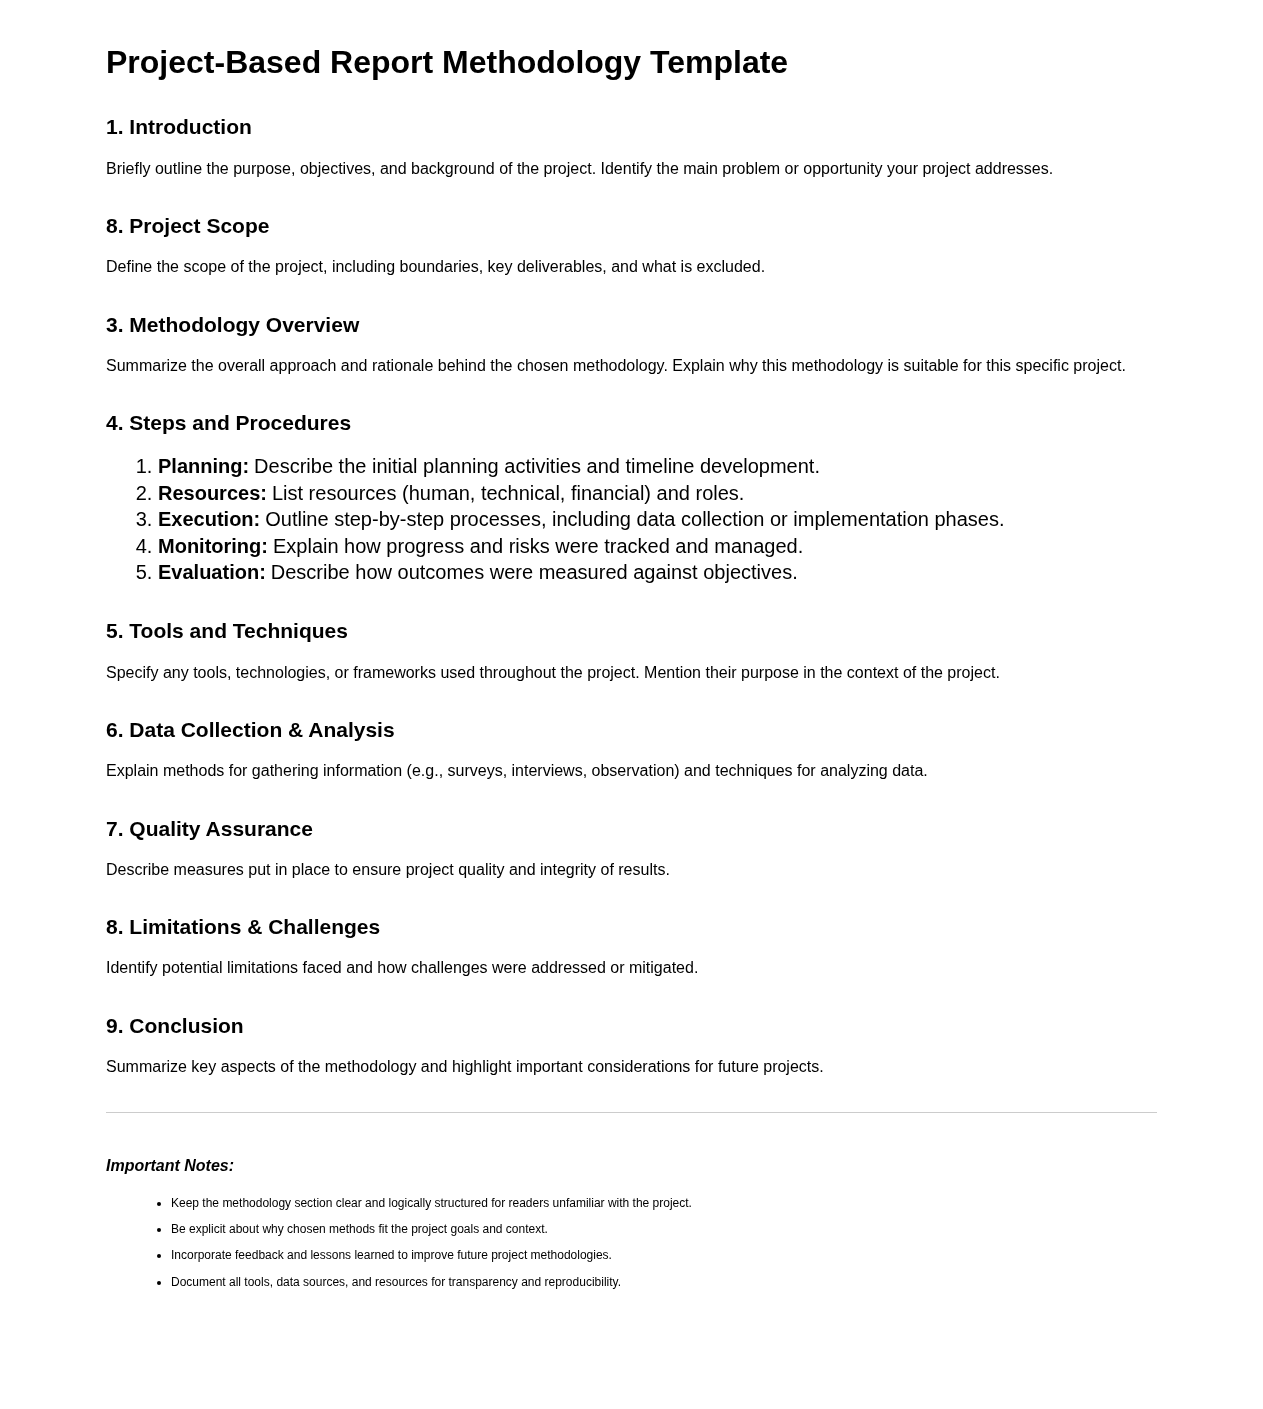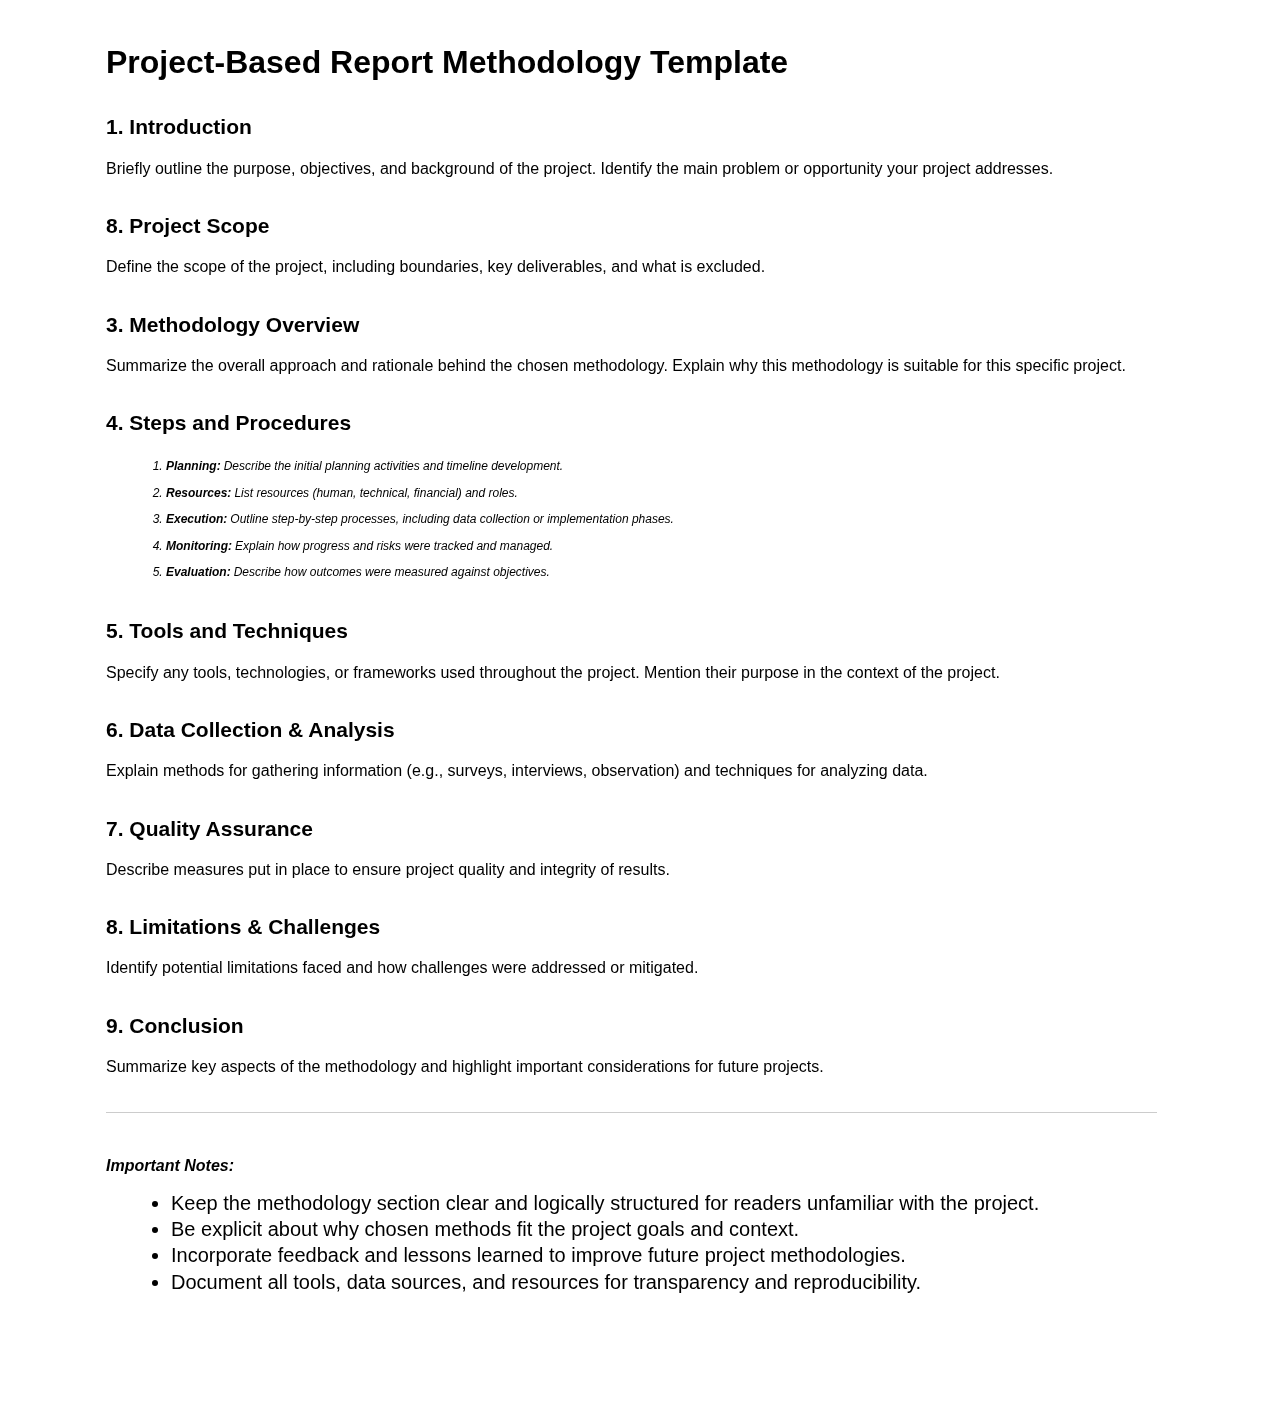--- a/index.html
+++ b/index.html
@@ -34,24 +34,23 @@
     margin: 33px 0 18px 0;
   }
   .section:first-of-type h2 {
   }
   p.body-text {
     font-size: 16px;
     line-height: 1.4;
     margin: 0;
   }
   ol.steps {
-    margin: 12px;
+    margin: 4px;
     padding-left: 48px;
-    font-size: 12px;
-    font-style: italic;
+    font-size: 20px;
   }
   ol.steps li {
     line-height: 26.4px;
   }
   ol.steps li strong {
     margin-right: 0.25em;
   }
   hr.divider {
     border: none;
     border-top: 1px solid #cccccc;
@@ -60,21 +59,21 @@
   p.notes-heading {
     font-size: 16px;
     font-weight: bold;
     font-style: italic;
     line-height: 1.4;
     margin: 42px 0 12px 0;
   }
   ul.notes {
     margin: 11px 0 0 0;
     padding-left: 65px;
-    font-size: 20px;
+    font-size: 12px;
   }
   ul.notes li {
     line-height: 26.4px;
   }
 </style>
 </head>
 <body>
 
 <div class="content">
 

